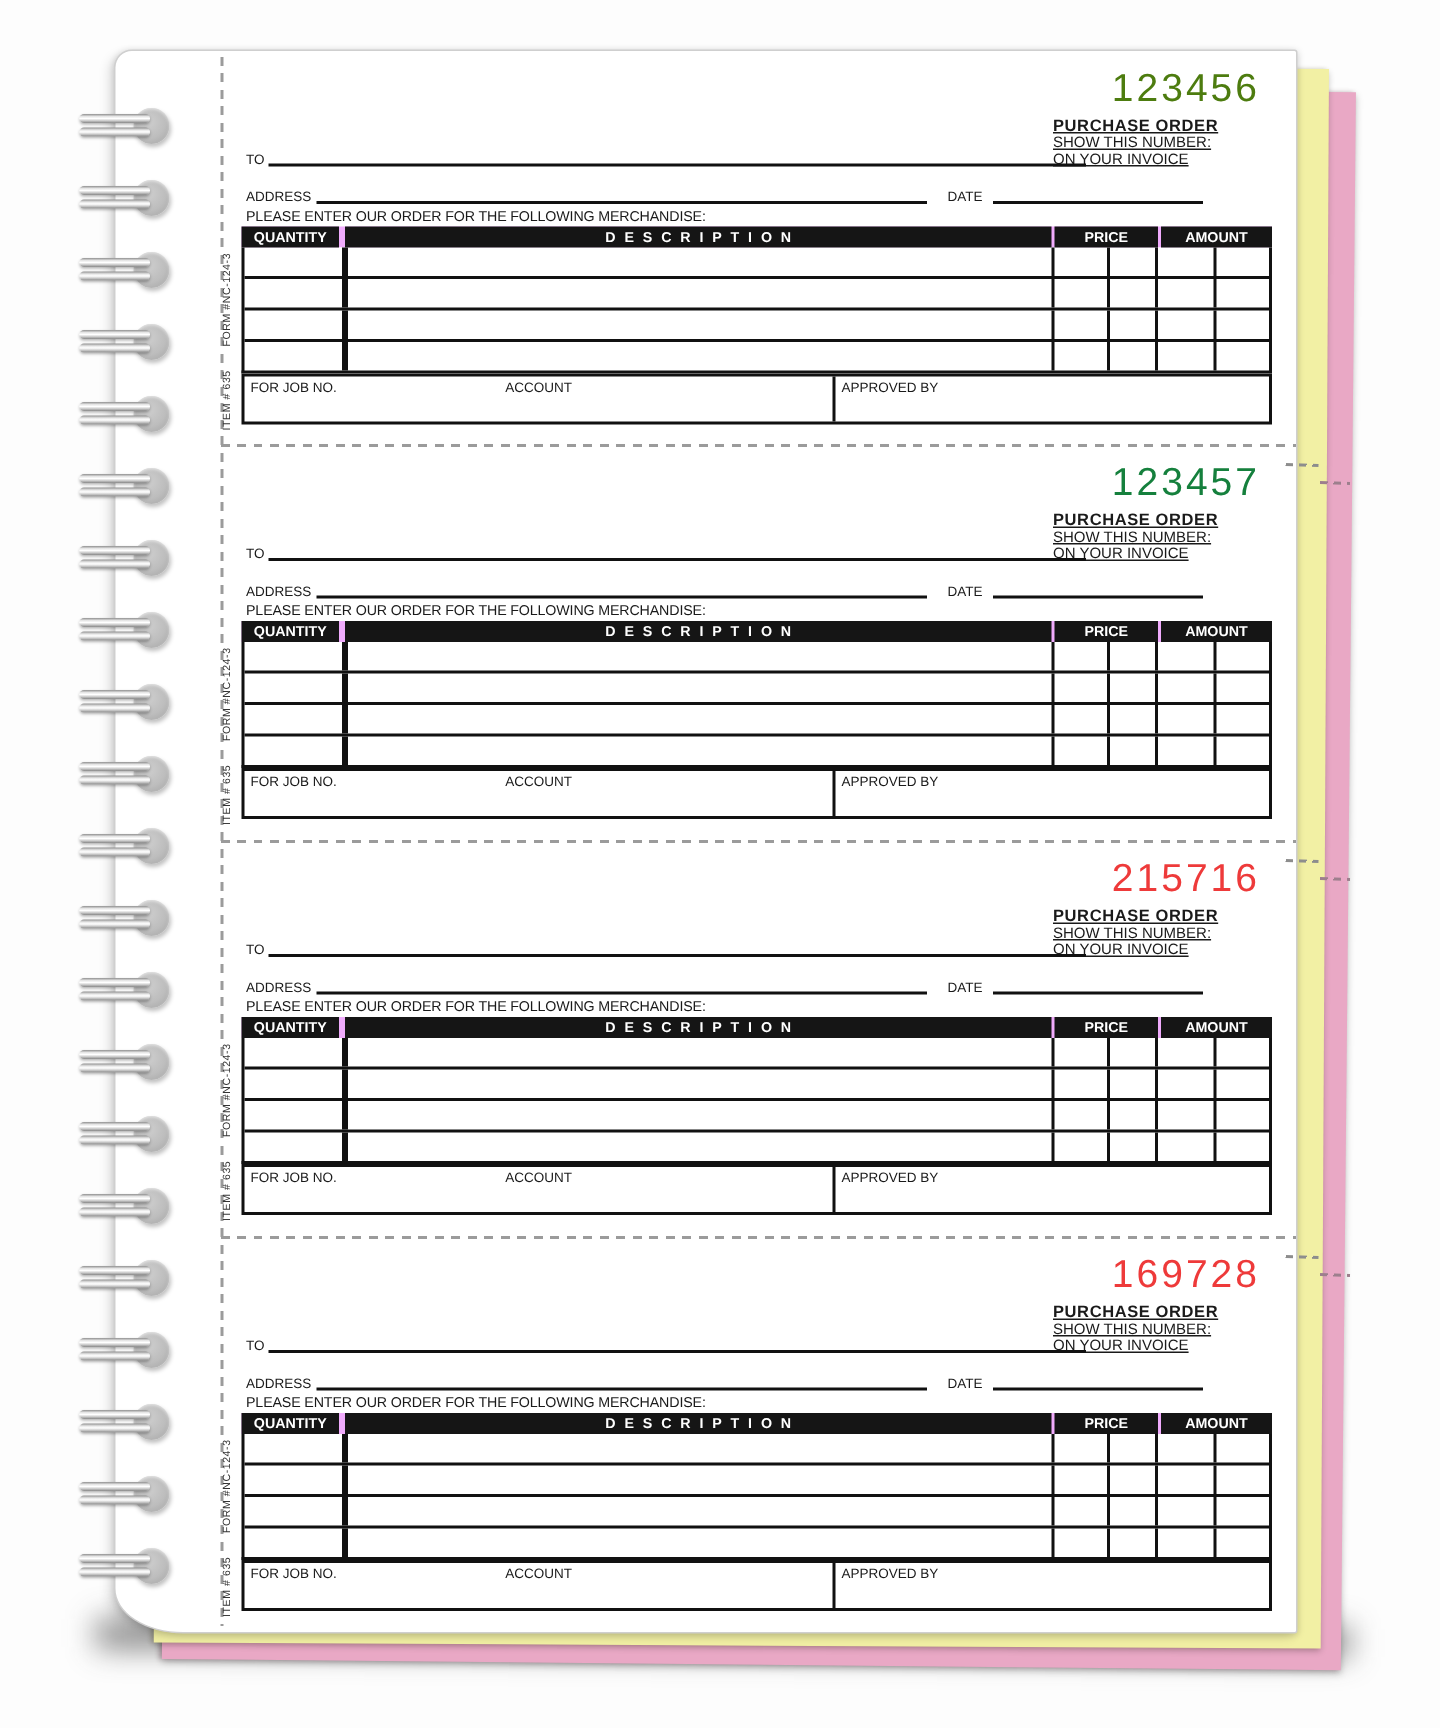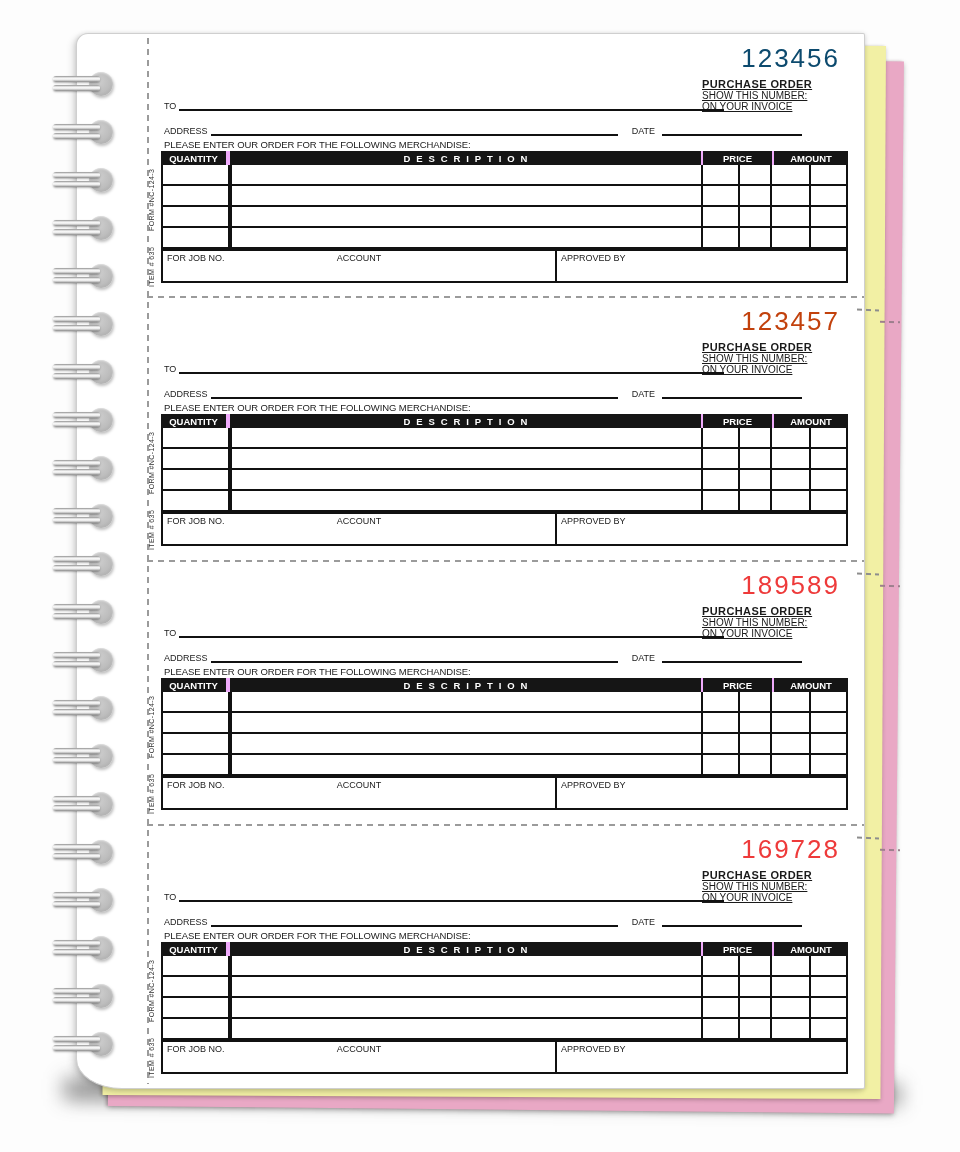--- a/index.html
+++ b/index.html
@@ -135,21 +135,21 @@
   <div class="stack-shadow"></div>
 
   <div class="copy-sheet copy-pink"></div>
   <div class="copy-sheet copy-yellow"></div>
 
   <div class="sheet">
     <div class="stub-perf"></div>
 
   <div class="po-form first" style="top: 0px; height: 263px;">
 
-    <div class="form-number" style="color: #0c4a6e;">123456</div>
+    <div class="form-number" style="color: #4d7c0f;">123456</div>
 
     <div class="hdr-block">
       <div class="hdr-title">PURCHASE ORDER</div>
       <div class="hdr-line">SHOW THIS NUMBER:</div>
       <div class="hdr-line">ON YOUR INVOICE</div>
     </div>
 
     <div class="field-row row-to">
       <span class="lbl">TO</span>
       <span class="fill-line"></span>
@@ -220,21 +220,21 @@
       </div>
     </div>
 
     <div class="stub-text stub-form">FORM #NC-124-3</div>
     <div class="stub-text stub-item">ITEM # 635</div>
   </div>
 
   <div class="po-form" style="top: 263px; height: 264px;">
     <div class="sep-line"></div>
 
-    <div class="form-number" style="color: #c2410c;">123457</div>
+    <div class="form-number" style="color: #15803d;">123457</div>
 
     <div class="hdr-block">
       <div class="hdr-title">PURCHASE ORDER</div>
       <div class="hdr-line">SHOW THIS NUMBER:</div>
       <div class="hdr-line">ON YOUR INVOICE</div>
     </div>
 
     <div class="field-row row-to">
       <span class="lbl">TO</span>
       <span class="fill-line"></span>
@@ -305,21 +305,21 @@
       </div>
     </div>
 
     <div class="stub-text stub-form">FORM #NC-124-3</div>
     <div class="stub-text stub-item">ITEM # 635</div>
   </div>
 
   <div class="po-form" style="top: 527px; height: 264px;">
     <div class="sep-line"></div>
 
-    <div class="form-number" style="color: rgb(238, 58, 58);">189589</div>
+    <div class="form-number" style="color: rgb(238, 58, 58);">215716</div>
 
     <div class="hdr-block">
       <div class="hdr-title">PURCHASE ORDER</div>
       <div class="hdr-line">SHOW THIS NUMBER:</div>
       <div class="hdr-line">ON YOUR INVOICE</div>
     </div>
 
     <div class="field-row row-to">
       <span class="lbl">TO</span>
       <span class="fill-line"></span>

